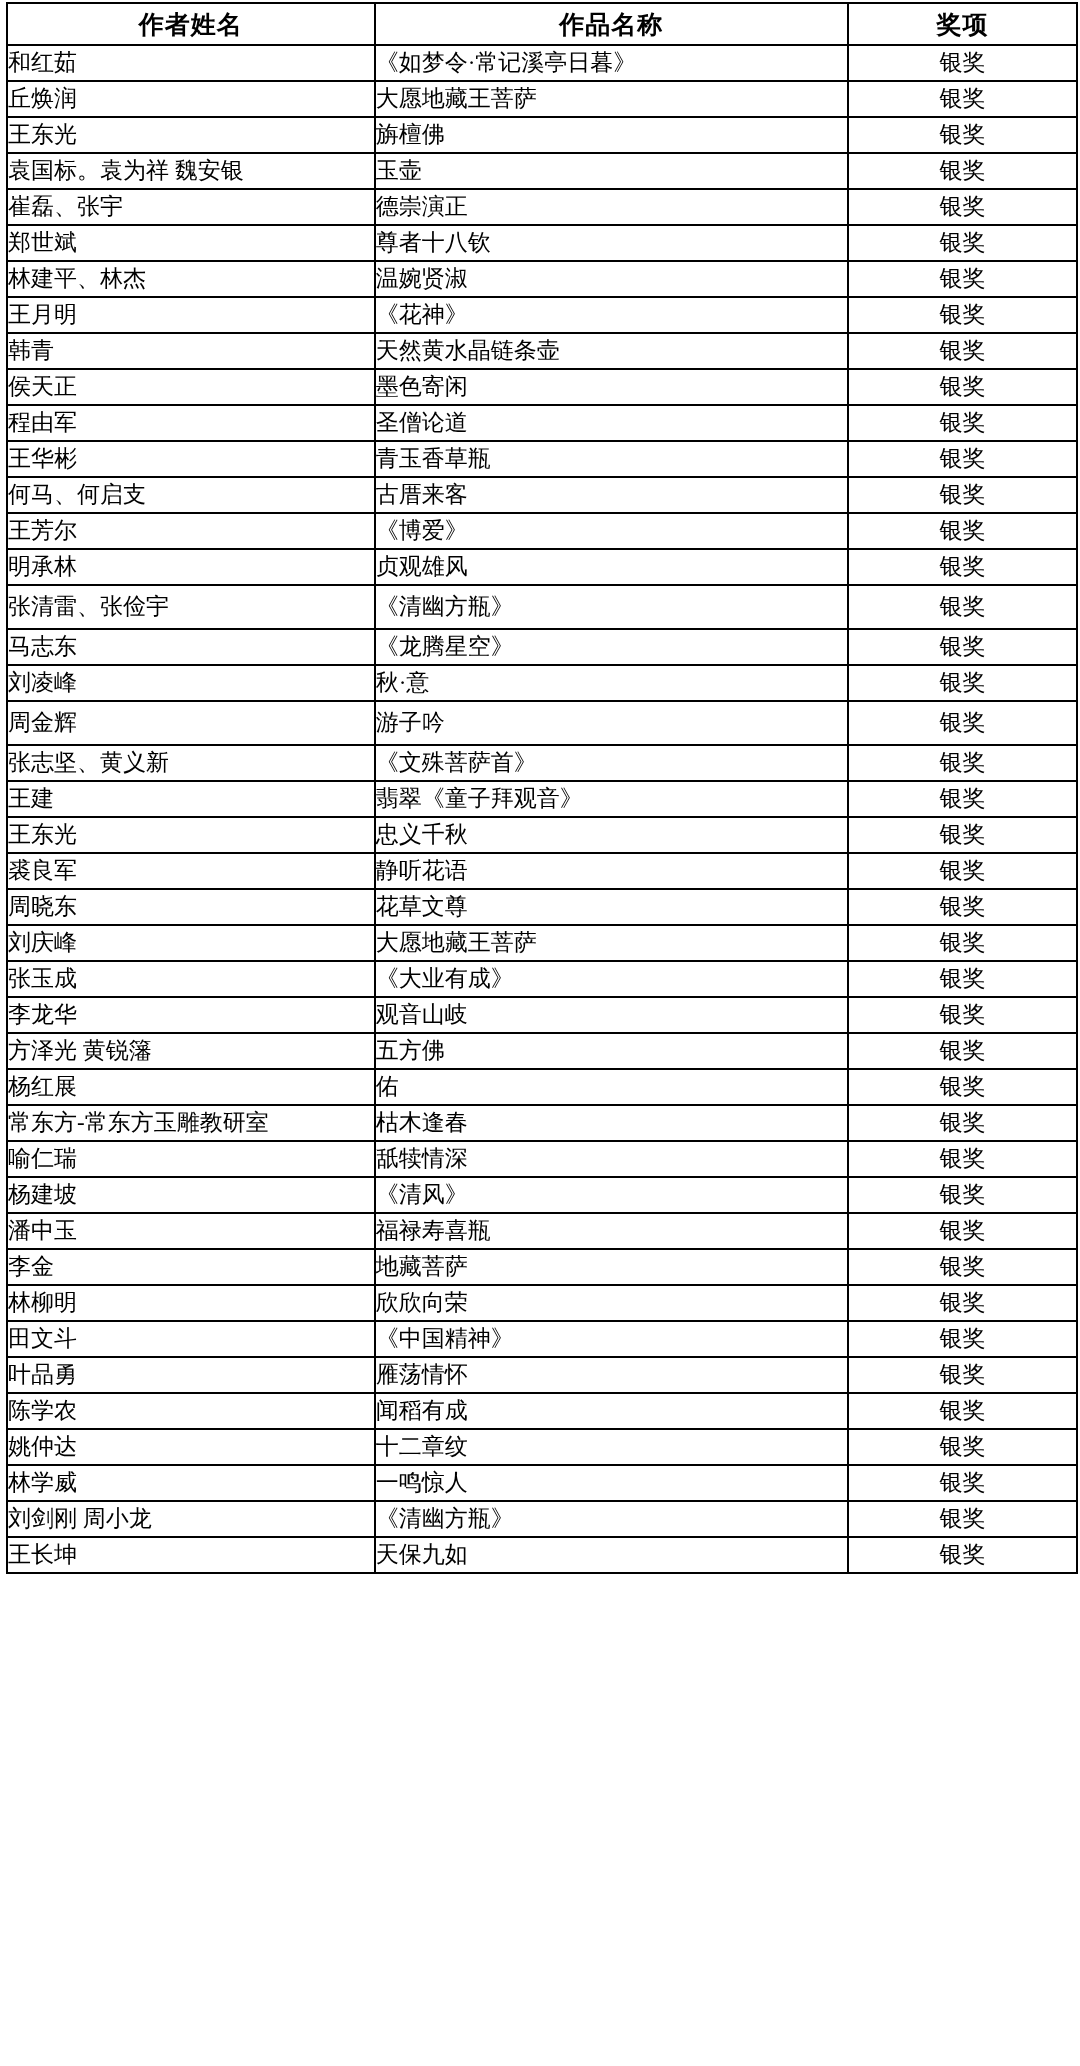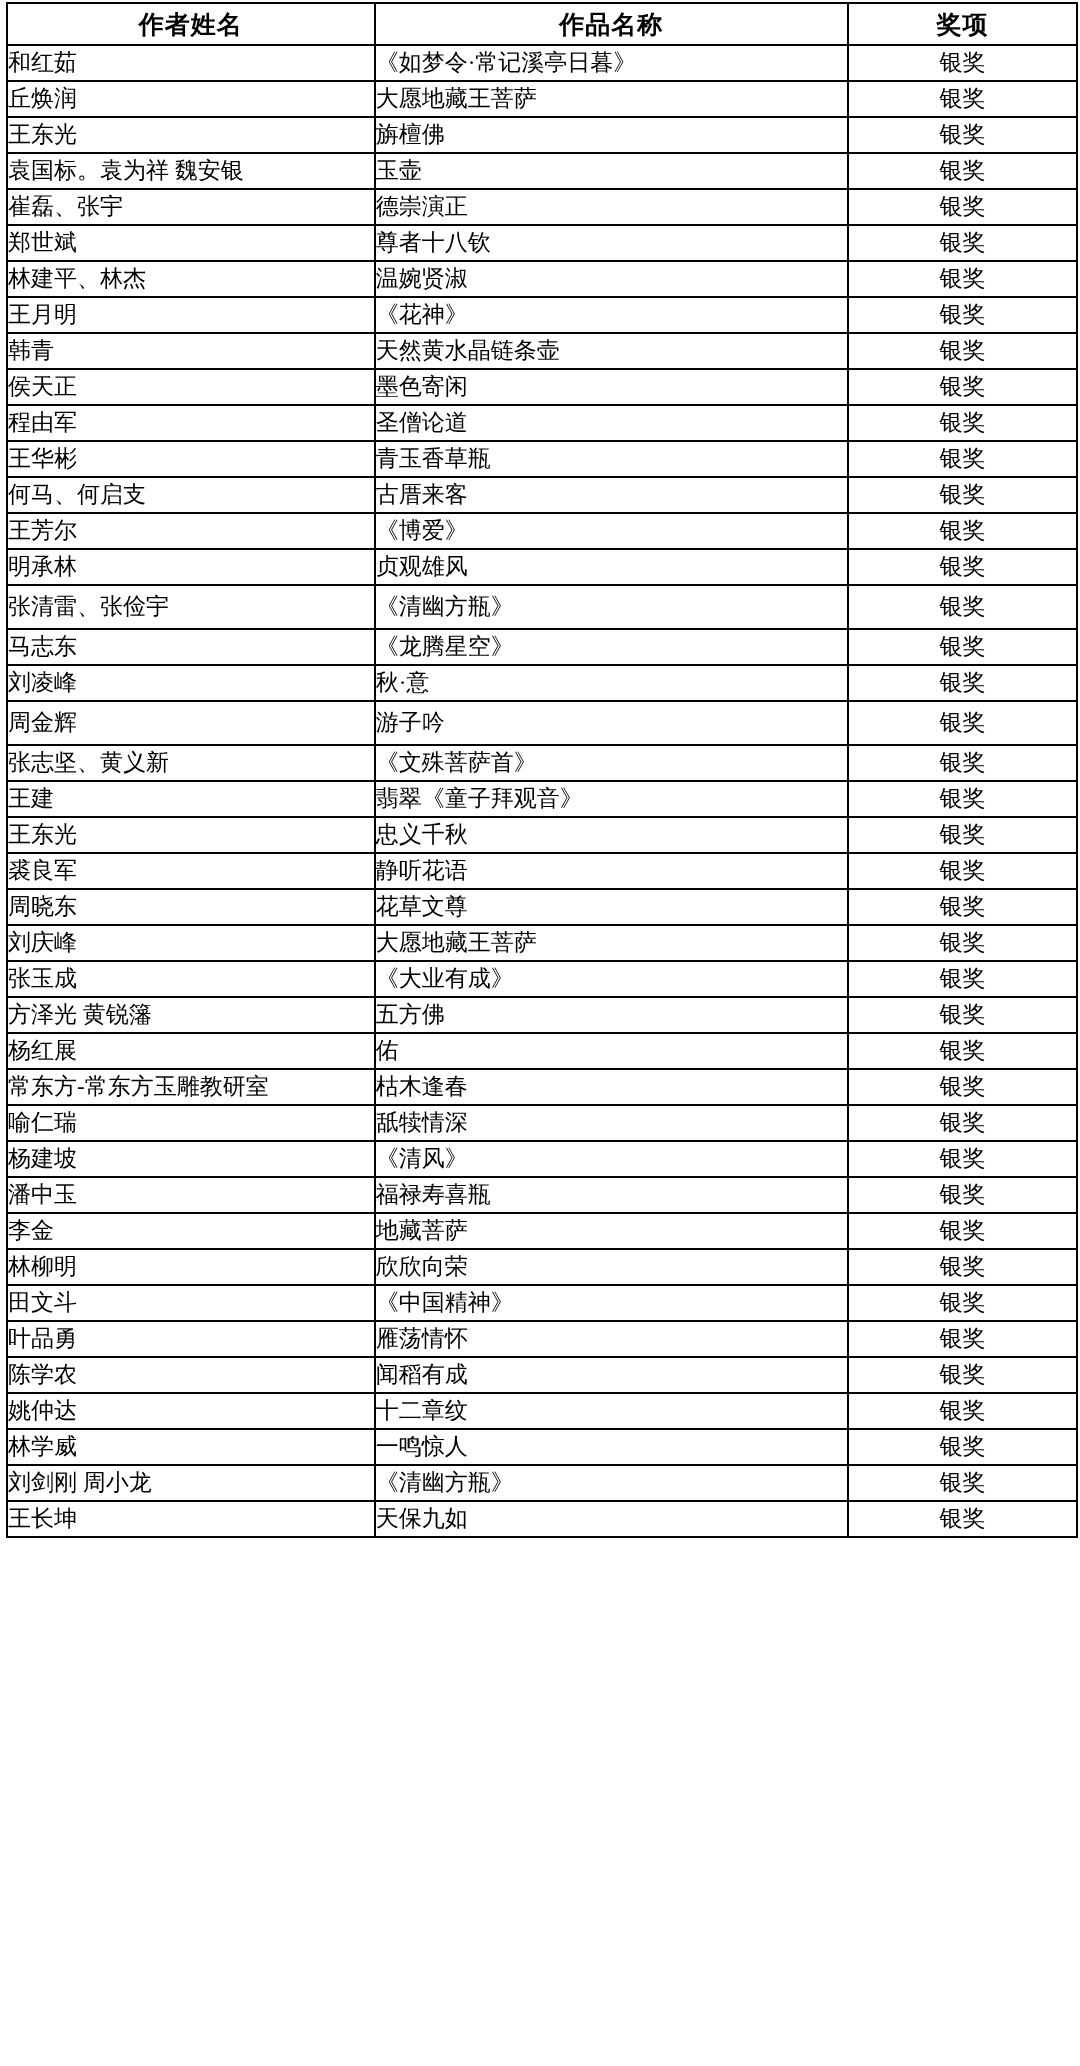--- a/index.html
+++ b/index.html
@@ -198,20 +198,25 @@
           <td class="author">刘庆峰</td>
           <td class="work">大愿地藏王菩萨</td>
           <td class="prize">银奖</td>
         </tr>
         <tr>
           <td class="author">张玉成</td>
           <td class="work">《大业有成》</td>
           <td class="prize">银奖</td>
         </tr>
         <tr>
+          <td class="author">李龙华</td>
+          <td class="work">观音山岐</td>
+          <td class="prize">银奖</td>
+        </tr>
+        <tr>
           <td class="author">方泽光 黄锐籓</td>
           <td class="work">五方佛</td>
           <td class="prize">银奖</td>
         </tr>
         <tr>
           <td class="author">杨红展</td>
           <td class="work">佑</td>
           <td class="prize">银奖</td>
         </tr>
         <tr>

